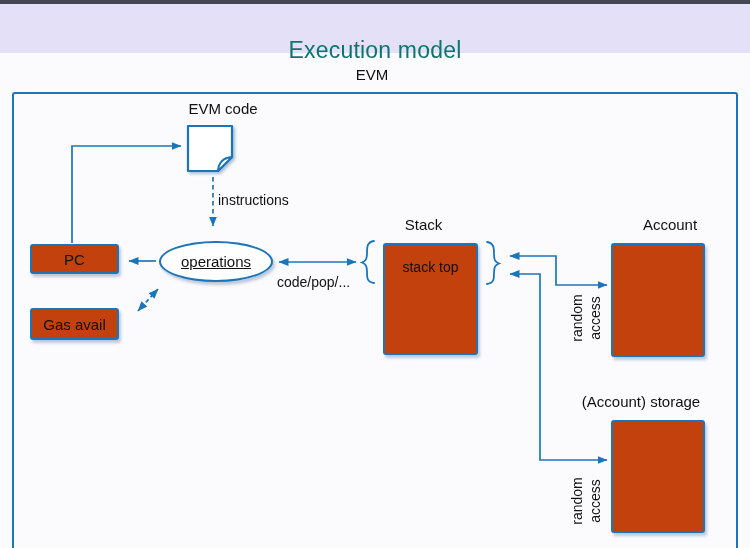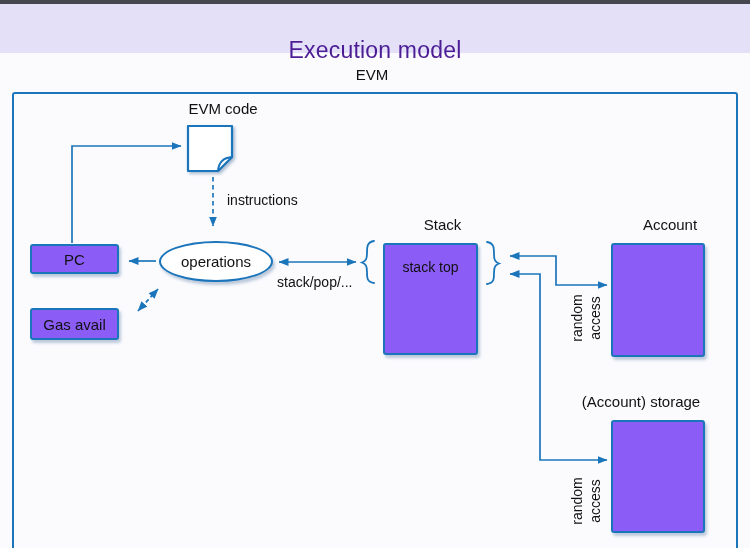--- a/index.html
+++ b/index.html
@@ -6,39 +6,39 @@
   body{
     width:750px;height:548px;overflow:hidden;position:relative;
     background:#fbfbfe;
     font-family:"Liberation Sans", sans-serif;
     color:#111;
   }
   .abs{position:absolute;}
   .topbar{left:0;top:0;width:750px;height:4px;background:#47474f;}
   .header{left:0;top:4px;width:750px;height:49px;background:#e3e0f8;
           display:flex;align-items:center;justify-content:center;}
-  .header .title{font-size:23px;color:#4c1d95;letter-spacing:.2px;margin-top:43px;}
+  .header .title{font-size:23px;color:#0f766e;letter-spacing:.2px;margin-top:43px;}
   .lbl{position:absolute;font-size:15px;color:#111;white-space:nowrap;}
   .lbl.small{font-size:14px;}
   .center{text-align:center;padding-left:12px;}
   .evm-box{
     left:12px;top:92px;width:722px;height:470px;
     border:2px solid #1b75bb;border-radius:3px;background:transparent;
   }
   .box{
-    position:absolute;background:#8b5cf6;border:2px solid #1b75bb;border-radius:3px;
+    position:absolute;background:#c2410c;border:2px solid #1b75bb;border-radius:3px;
     box-shadow:2px 3px 3px rgba(110,140,175,.45);
     display:flex;align-items:center;justify-content:center;
     font-size:15px;color:#111;box-sizing:border-box;
   }
   .ellipse{
     position:absolute;background:#fff;border:2.5px solid #1b75bb;border-radius:50%;
     box-shadow:2px 3px 3px rgba(110,140,175,.45);
     display:flex;align-items:center;justify-content:center;
-    font-size:15px;box-sizing:border-box;
+    font-size:15px;box-sizing:border-box;text-decoration:underline;
   }
   .tallbox{align-items:flex-start;justify-content:center;padding-top:14px;font-size:14px;}
   .rot{
     position:absolute;width:70px;height:38px;
     transform:rotate(-90deg);
     font-size:14px;line-height:18px;text-align:center;white-space:nowrap;
   }
   svg.overlay{position:absolute;left:0;top:0;pointer-events:none;z-index:6;}
   .docicon{position:absolute;left:184px;top:122px;z-index:3;
            filter:drop-shadow(2px 2.5px 1.5px rgba(110,140,175,.55));}
@@ -63,24 +63,24 @@
 <div class="box" style="left:30px;top:244px;width:89px;height:30px;">
   <span>PC</span>
 </div>
 <div class="box" style="left:30px;top:308px;width:89px;height:32px;">
   <span>Gas avail</span>
 </div>
 <div class="ellipse" style="left:159px;top:241px;width:114px;height:41px;">
   <span>operations</span>
 </div>
 
-<div class="lbl small" style="left:227px;top:192px;">instructions</div>
-<div class="lbl small" style="left:277px;top:274px;">stack/pop/...</div>
+<div class="lbl small" style="left:218px;top:192px;">instructions</div>
+<div class="lbl small" style="left:277px;top:274px;">code/pop/...</div>
 
-<div class="lbl center" style="left:383px;top:216px;width:95px;">Stack</div>
+<div class="lbl center" style="left:364px;top:216px;width:95px;">Stack</div>
 <div class="box tallbox" style="left:383px;top:243px;width:95px;height:112px;">
   <span>stack top</span>
 </div>
 
 <div class="lbl center" style="left:611px;top:216px;width:94px;">Account</div>
 <div class="box" style="left:611px;top:243px;width:94px;height:114px;"></div>
 <div class="rot" style="left:552px;top:299px;">
   <div>random</div>
   <div>access</div>
 </div>

